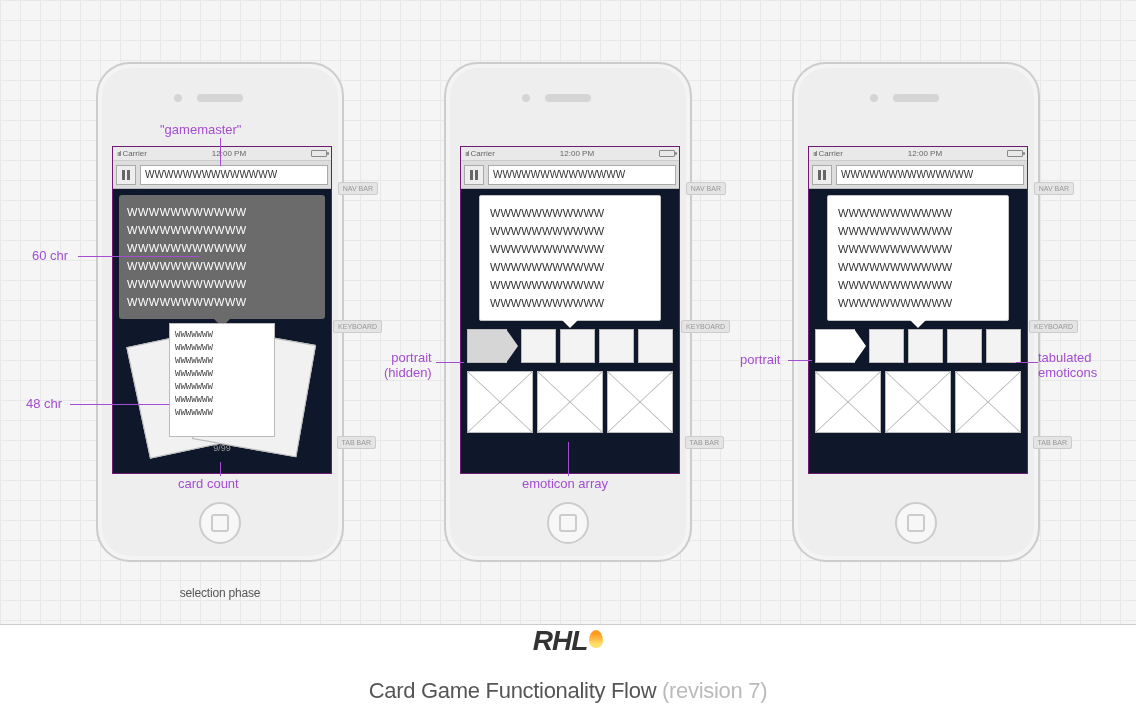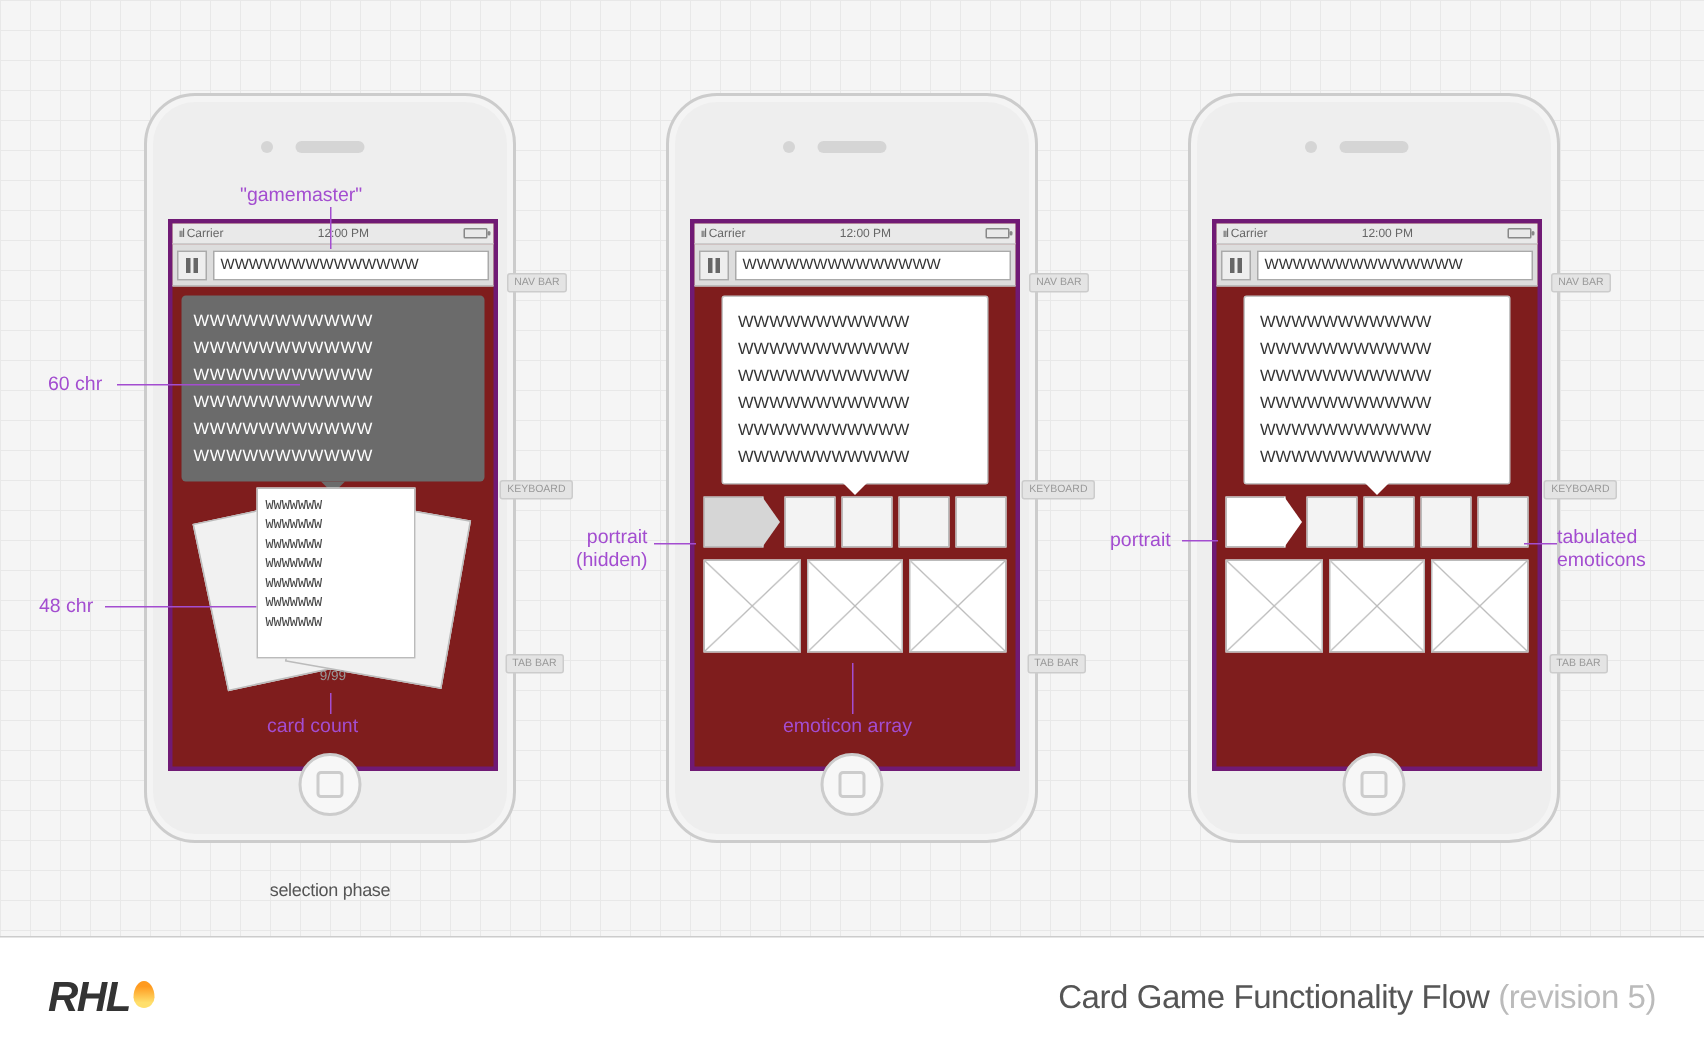--- a/index.html
+++ b/index.html
@@ -26,20 +26,21 @@
     position: absolute;
     left: 0; bottom: 0;
     width: 1136px;
     height: 80px;
     background: #fff;
     border-top: 1px solid #ccc;
     display: flex;
     align-items: center;
     justify-content: space-between;
     padding: 0 32px;
+    flex-direction: column;
   }
   .logo {
     font-size: 28px;
     font-weight: 800;
     font-style: italic;
     letter-spacing: -1px;
     color: #333;
     display: flex;
     align-items: center;
   }
@@ -117,23 +118,23 @@
     content: "";
     width: 14px; height: 14px;
     border: 2px solid #ccc;
     border-radius: 3px;
   }
 
   
   .screen {
     position: absolute;
     top: 82px; left: 14px;
-    width: 220px; height: 368px;
-    background: #7f1d1d;
-    border: 3px solid #701a75;
+    width: 220px; height: 328px;
+    background: #0f172a;
+    border: 1px solid #701a75;
   }
   .statusbar {
     height: 14px;
     background: #e9e9e9;
     border-bottom: 1px solid #ccc;
     font-size: 8px;
     color: #666;
     display: flex;
     align-items: center;
     justify-content: space-between;
@@ -543,15 +544,15 @@
   </div>
 </div>
 
 <div class="footer">
   <div class="logo">
     <span>RHL</span>
       <span class="flame"></span>
   </div>
   <div class="title-bar">
     <span>Card Game Functionality Flow</span>
-    <span class="rev">(revision 5)</span>
+    <span class="rev">(revision 7)</span>
   </div>
 </div>
 
 </body></html>

